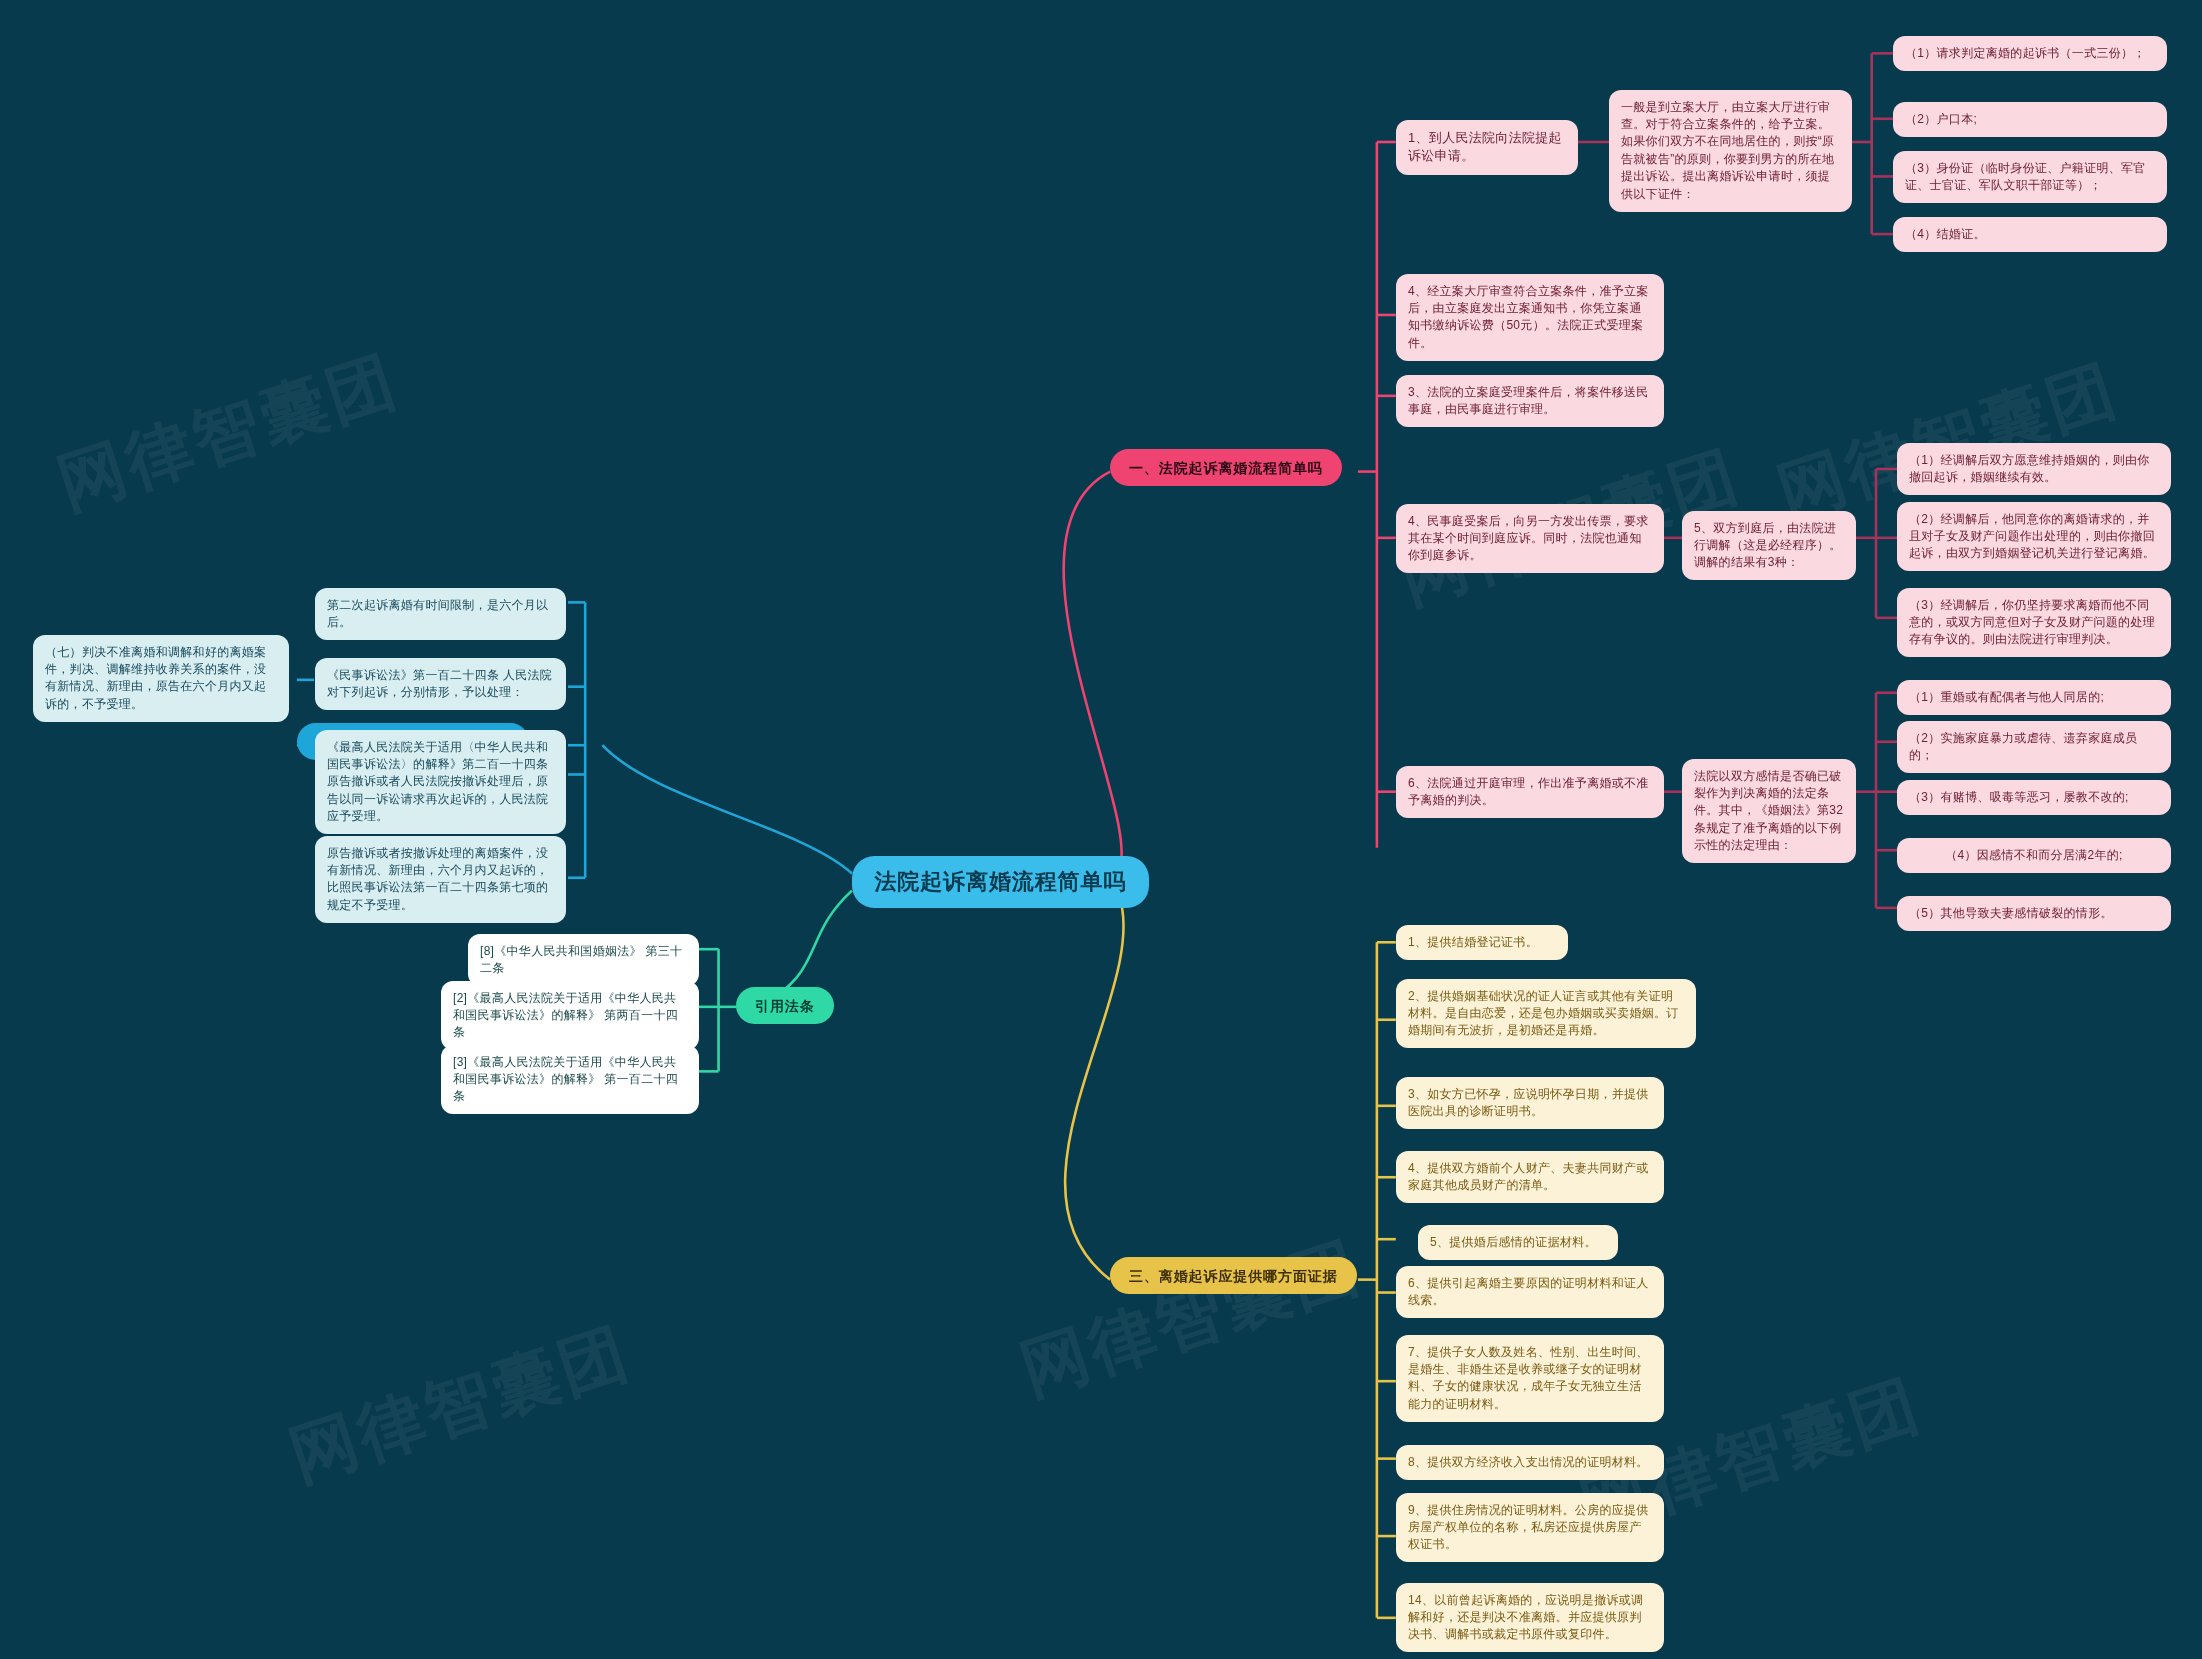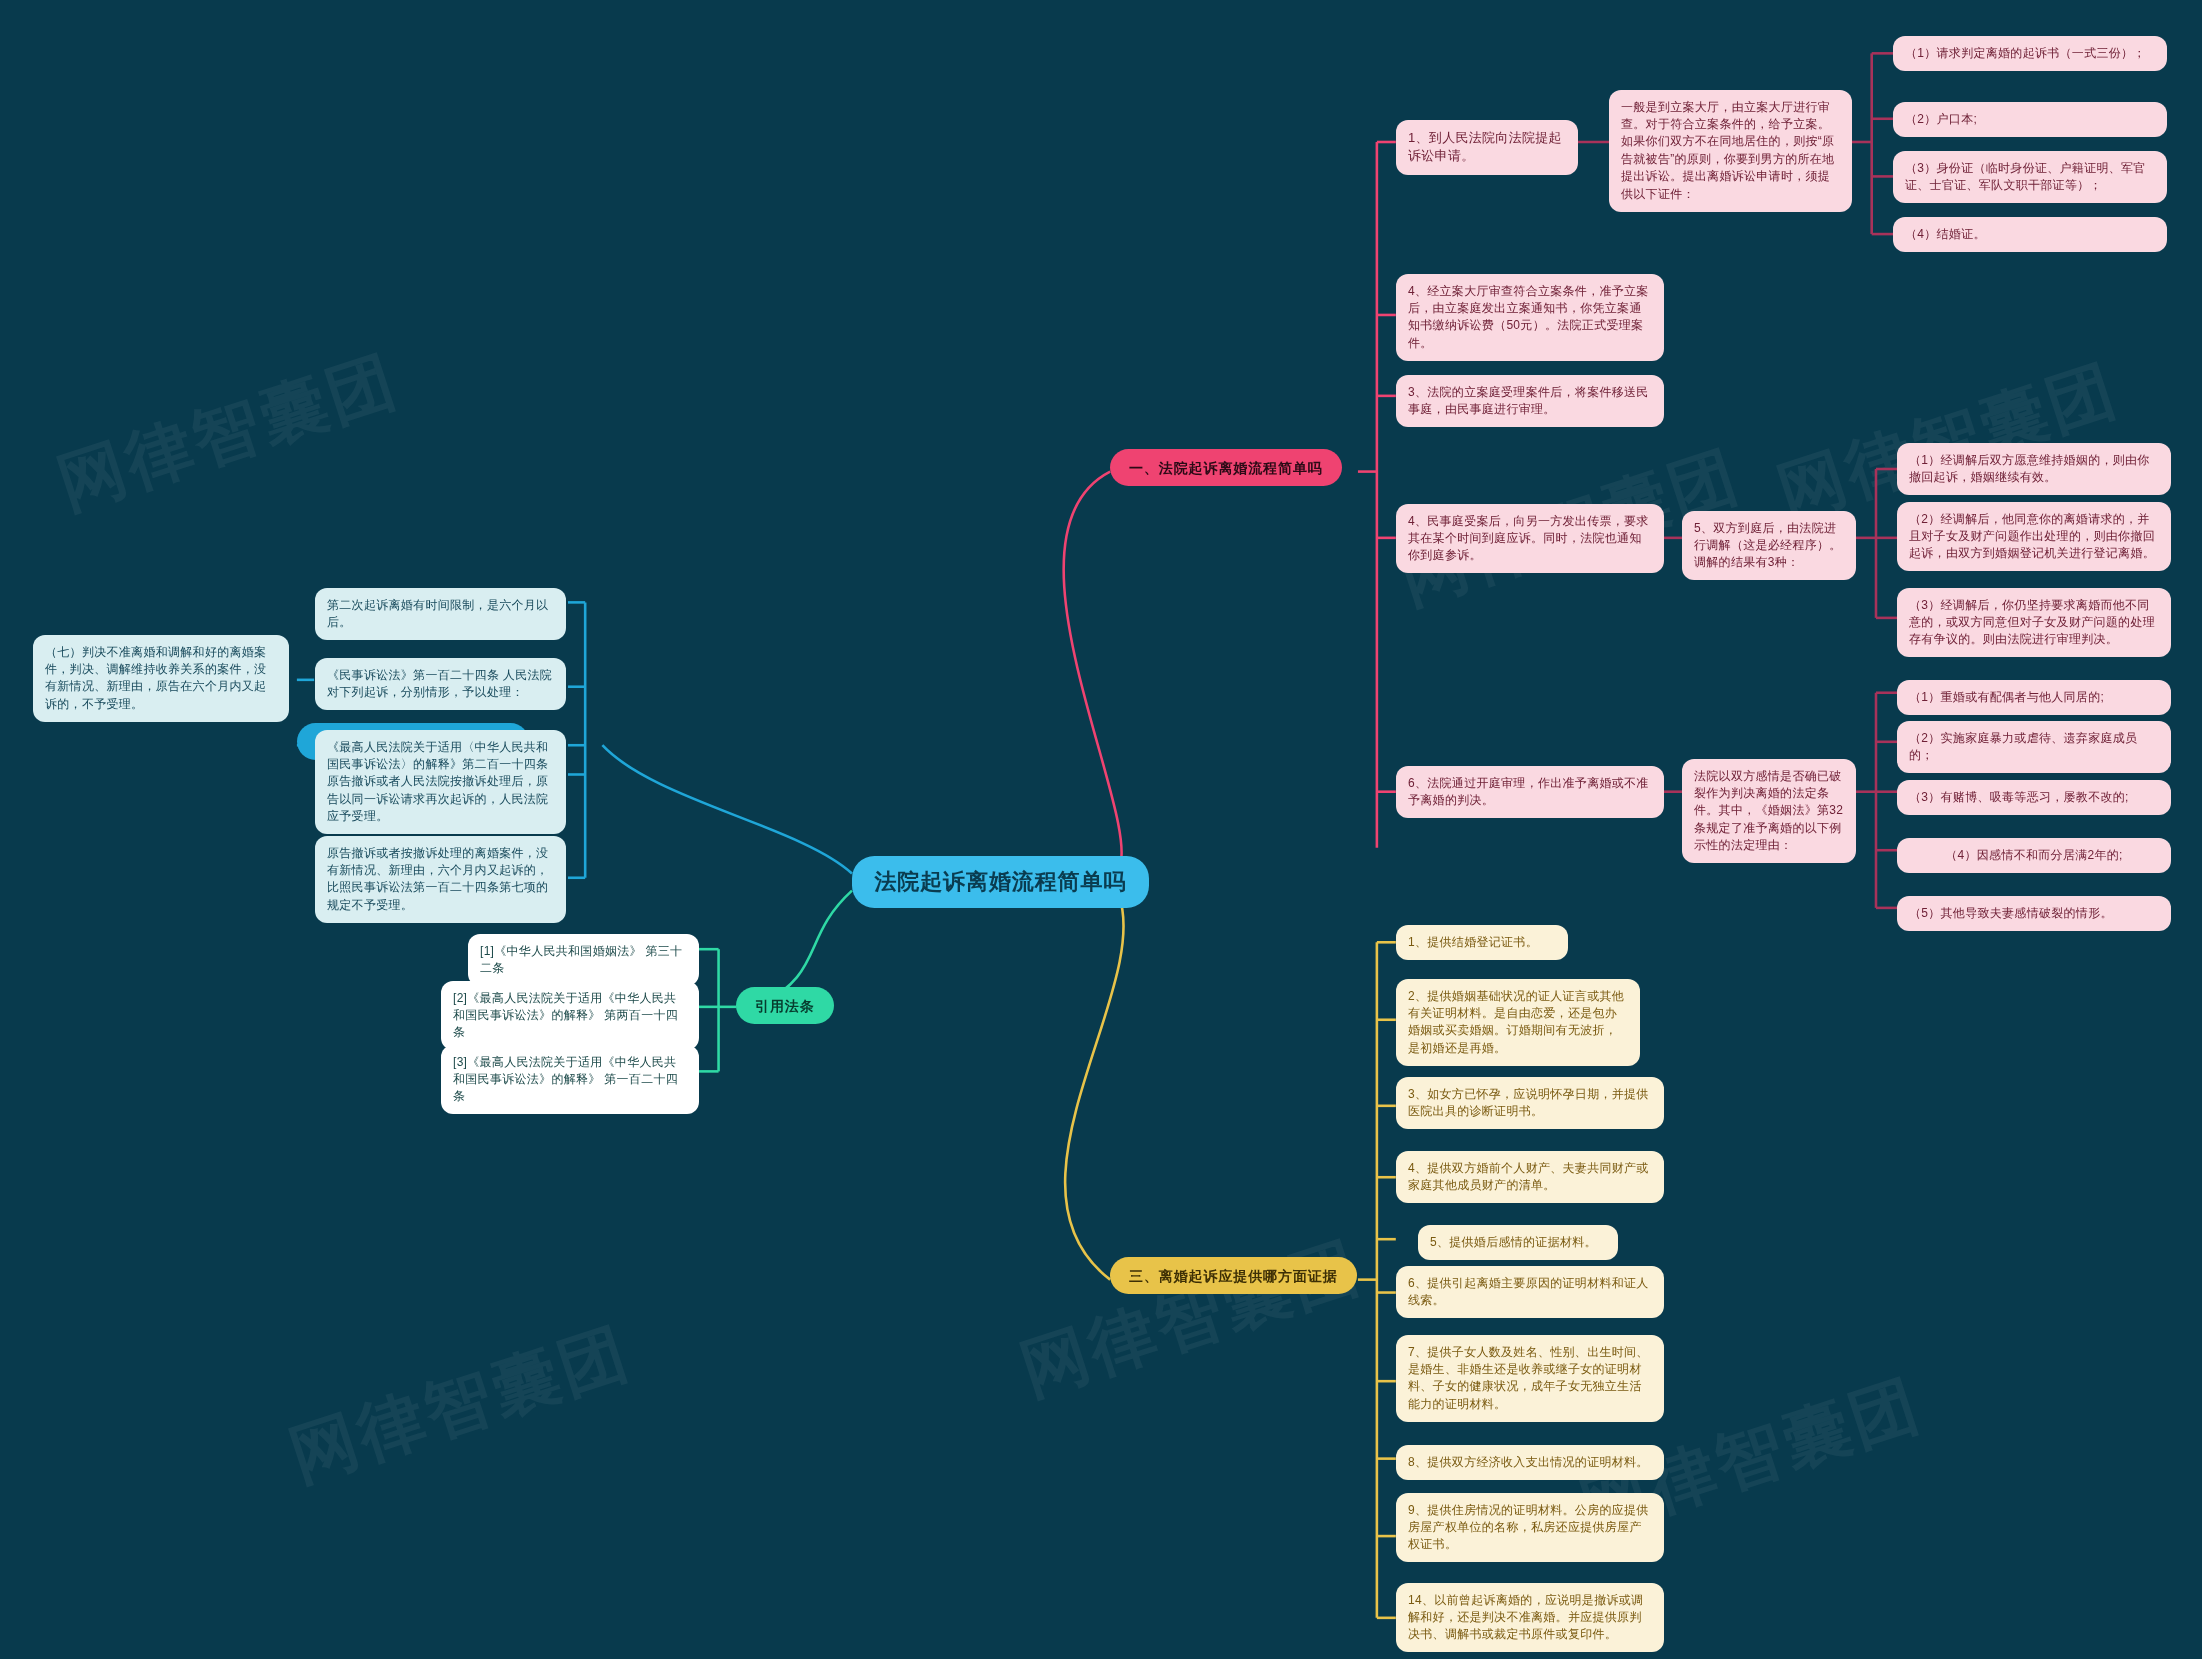--- a/index.html
+++ b/index.html
@@ -191,28 +191,28 @@
   <div class="node blueleaf lvl2" style="left:315px; top:658px; width:251px;">《民事诉讼法》第一百二十四条 人民法院对下列起诉，分别情形，予以处理：</div>
 
   <div class="node blueleaf lvl2" style="left:33px; top:635px; width:256px;">（七）判决不准离婚和调解和好的离婚案件，判决、调解维持收养关系的案件，没有新情况、新理由，原告在六个月内又起诉的，不予受理。</div>
 
   <div class="node blueleaf lvl2" style="left:315px; top:730px; width:251px;">《最高人民法院关于适用〈中华人民共和国民事诉讼法〉的解释》第二百一十四条 原告撤诉或者人民法院按撤诉处理后，原告以同一诉讼请求再次起诉的，人民法院应予受理。</div>
 
   <div class="node blueleaf lvl2" style="left:315px; top:836px; width:251px;">原告撤诉或者按撤诉处理的离婚案件，没有新情况、新理由，六个月内又起诉的，比照民事诉讼法第一百二十四条第七项的规定不予受理。</div>
 
   <div class="node branch green" style="left:736px; top:987px;">引用法条</div>
 
-  <div class="node greenleaf lvl2" style="left:468px; top:934px; width:231px;">[1]《中华人民共和国婚姻法》 第三十二条</div>
+  <div class="node greenleaf lvl2" style="left:468px; top:934px; width:231px;">[8]《中华人民共和国婚姻法》 第三十二条</div>
   <div class="node greenleaf lvl2" style="left:441px; top:981px; width:258px;">[2]《最高人民法院关于适用《中华人民共和国民事诉讼法》的解释》 第两百一十四条</div>
   <div class="node greenleaf lvl2" style="left:441px; top:1045px; width:258px;">[3]《最高人民法院关于适用《中华人民共和国民事诉讼法》的解释》 第一百二十四条</div>
 
   <div class="node branch gold" style="left:1110px; top:1257px;">三、离婚起诉应提供哪方面证据</div>
 
   <div class="node goldleaf lvl2" style="left:1396px; top:925px; width:172px;">1、提供结婚登记证书。</div>
-  <div class="node goldleaf lvl2" style="left:1396px; top:979px; width:244px;">2、提供婚姻基础状况的证人证言或其他有关证明材料。是自由恋爱，还是包办婚姻或买卖婚姻。订婚期间有无波折，是初婚还是再婚。</div>
+  <div class="node goldleaf lvl2" style="left:1396px; top:979px; width:300px;">2、提供婚姻基础状况的证人证言或其他有关证明材料。是自由恋爱，还是包办婚姻或买卖婚姻。订婚期间有无波折，是初婚还是再婚。</div>
   <div class="node goldleaf lvl2" style="left:1396px; top:1077px; width:268px;">3、如女方已怀孕，应说明怀孕日期，并提供医院出具的诊断证明书。</div>
   <div class="node goldleaf lvl2" style="left:1396px; top:1151px; width:268px;">4、提供双方婚前个人财产、夫妻共同财产或家庭其他成员财产的清单。</div>
   <div class="node goldleaf lvl2" style="left:1396px; top:1225px; width:200px;margin-left:22px;">5、提供婚后感情的证据材料。</div>
   <div class="node goldleaf lvl2" style="left:1396px; top:1266px; width:268px;">6、提供引起离婚主要原因的证明材料和证人线索。</div>
   <div class="node goldleaf lvl2" style="left:1396px; top:1335px; width:268px;">7、提供子女人数及姓名、性别、出生时间、是婚生、非婚生还是收养或继子女的证明材料、子女的健康状况，成年子女无独立生活能力的证明材料。</div>
   <div class="node goldleaf lvl2" style="left:1396px; top:1445px; width:268px;">8、提供双方经济收入支出情况的证明材料。</div>
   <div class="node goldleaf lvl2" style="left:1396px; top:1493px; width:268px;">9、提供住房情况的证明材料。公房的应提供房屋产权单位的名称，私房还应提供房屋产权证书。</div>
   <div class="node goldleaf lvl2" style="left:1396px; top:1583px; width:268px;">14、以前曾起诉离婚的，应说明是撤诉或调解和好，还是判决不准离婚。并应提供原判决书、调解书或裁定书原件或复印件。</div>
 
 </div>

